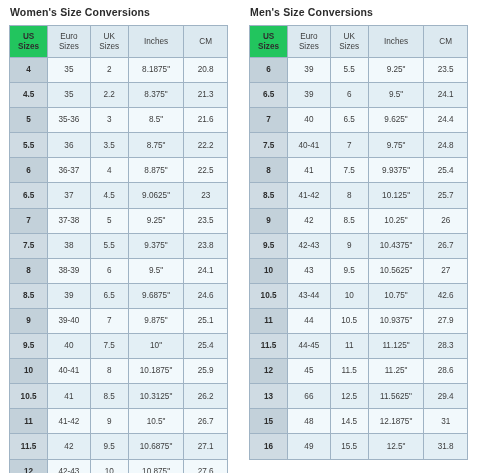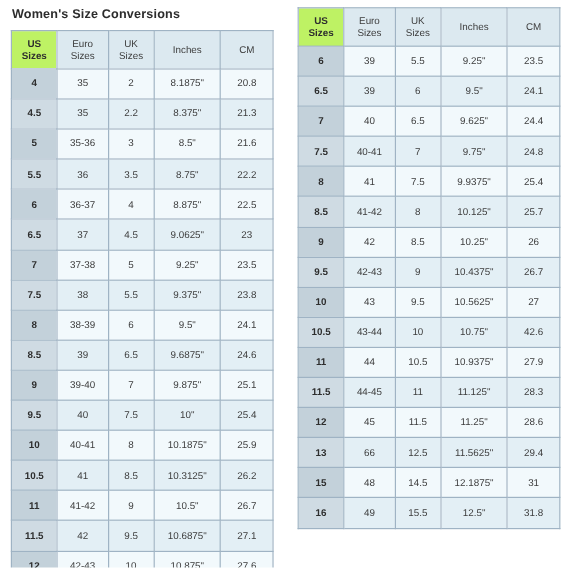--- a/index.html
+++ b/index.html
@@ -15,20 +15,21 @@
   }
   .page {
     position: relative;
     width: 480px;
     height: 473px;
     box-sizing: border-box;
     display: flex;
     flex-direction: row;
     gap: 20px;
     padding: 6px 12px 0 9px;
+    justify-content: space-between;
   }
   .panel {
     width: 219px;
     display: flex;
     flex-direction: column;
   }
   .panel-title {
     font-size: 10.5px;
     font-weight: bold;
     color: #2c2c2c;
@@ -63,21 +64,21 @@
     white-space: nowrap;
   }
   
   table.size-table thead th {
     background: #dce9f0;
     font-weight: normal;
     color: #3d3d3d;
     height: 31px;
   }
   table.size-table thead th.col-us {
-    background: #bef264;
+    background: #22c55e;
     font-weight: bold;
     color: #2e2e2e;
   }
   .th-two-line span {
     display: block;
   }
   
   table.size-table tbody tr:nth-child(odd)  td { background: #f2f9fc; }
   table.size-table tbody tr:nth-child(even) td { background: #e3eff5; }
   
@@ -242,20 +243,21 @@
             <td>42-43</td>
             <td>10</td>
             <td>10.875"</td>
             <td>27.6</td>
           </tr>
         </tbody>
     </table>
   </div>
 
   <div class="panel">
+    <div class="panel-title">Men's Size Conversions</div>
     <table class="size-table">
       <colgroup>
         <col class="c-us">
           <col class="c-euro">
           <col class="c-uk">
           <col class="c-inches">
           <col class="c-cm">
       </colgroup>
       <thead>
         <tr>

